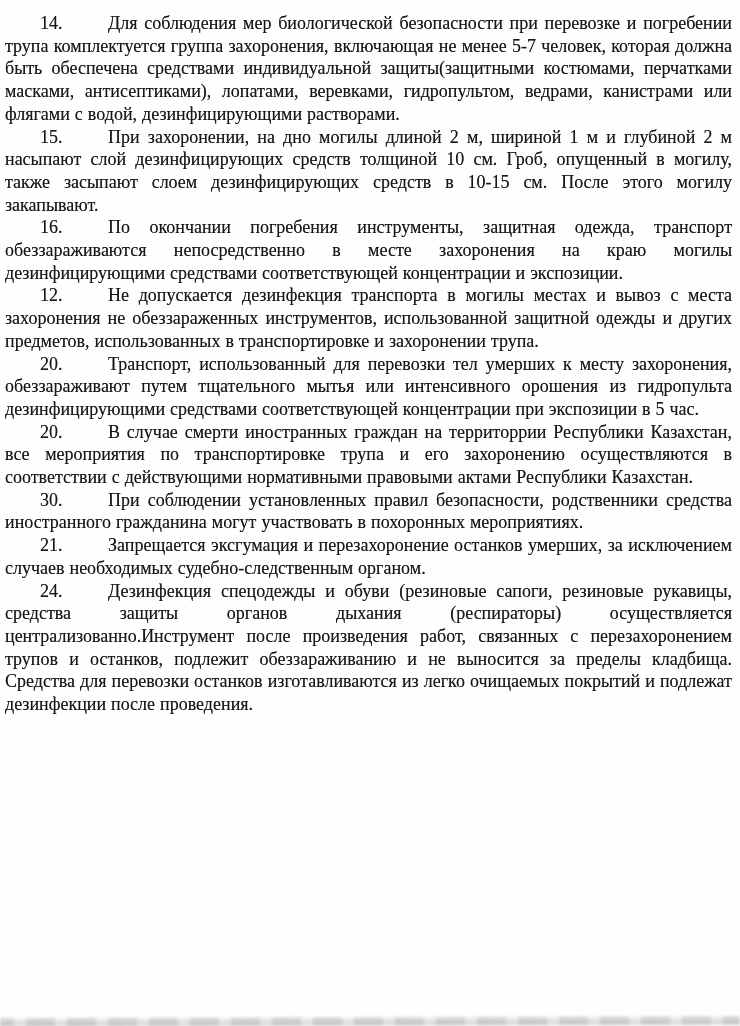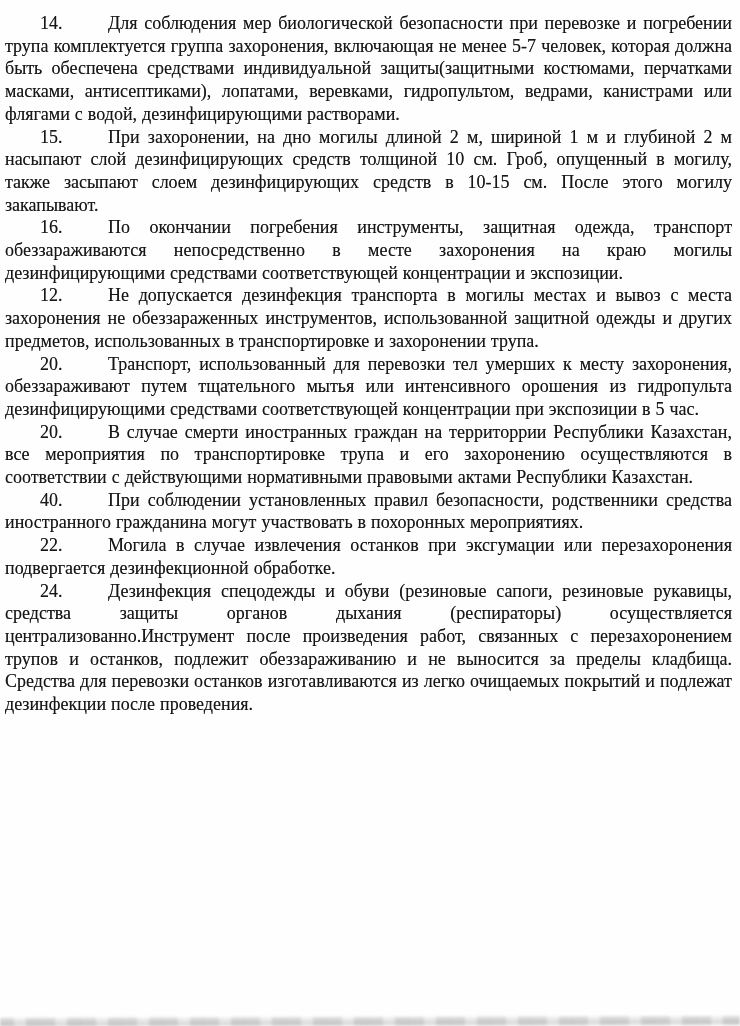--- a/index.html
+++ b/index.html
@@ -70,24 +70,24 @@
     <p><span class="para-number">15.</span><span>При захоронении, на дно могилы длиной 2 м, шириной 1 м и глубиной 2 м насыпают слой дезинфицирующих средств толщиной 10 см. Гроб, опущенный в могилу, также засыпают слоем дезинфицирующих средств в 10-15 см. После этого могилу закапывают.</span></p>
 
     <p><span class="para-number">16.</span><span>По окончании погребения инструменты, защитная одежда, транспорт обеззараживаются непосредственно в месте захоронения на краю могилы дезинфицирующими средствами соответствующей концентрации и экспозиции.</span></p>
 
     <p><span class="para-number">12.</span><span>Не допускается дезинфекция транспорта в могилы местах и вывоз с места захоронения не обеззараженных инструментов, использованной защитной одежды и других предметов, использованных в транспортировке и захоронении трупа.</span></p>
 
     <p><span class="para-number">20.</span><span>Транспорт, использованный для перевозки тел умерших к месту захоронения, обеззараживают путем тщательного мытья или интенсивного орошения из гидропульта дезинфицирующими средствами соответствующей концентрации при экспозиции в 5 час.</span></p>
 
     <p><span class="para-number">20.</span><span>В случае смерти иностранных граждан на территоррии Республики Казахстан, все мероприятия по транспортировке трупа и его захоронению осуществляются в соответствии с действующими нормативными правовыми актами Республики Казахстан.</span></p>
 
-    <p><span class="para-number">40.</span><span>При соблюдении установленных правил безопасности, родственники средства иностранного гражданина могут участвовать в похоронных мероприятиях.</span></p>
+    <p><span class="para-number">30.</span><span>При соблюдении установленных правил безопасности, родственники средства иностранного гражданина могут участвовать в похоронных мероприятиях.</span></p>
 
+    <p><span class="para-number">21.</span><span>Запрещается эксгумация и перезахоронение останков умерших, за исключением случаев необходимых судебно-следственным органом.</span></p>
 
-    <p><span class="para-number">22.</span><span>Могила в случае извлечения останков при эксгумации или перезахоронения подвергается дезинфекционной обработке.</span></p>
 
 
     <p><span class="para-number">24.</span><span>Дезинфекция спецодежды и обуви (резиновые сапоги, резиновые рукавицы, средства защиты органов дыхания (респираторы) осуществляется централизованно.Инструмент после произведения работ, связанных с перезахоронением трупов и останков, подлежит обеззараживанию и не выносится за пределы кладбища. Средства для перевозки останков изготавливаются из легко очищаемых покрытий и подлежат дезинфекции после проведения.</span></p>
 
   </div>
 
   <div class="scan-artifact"></div>
 </div>
 
 </body></html>

